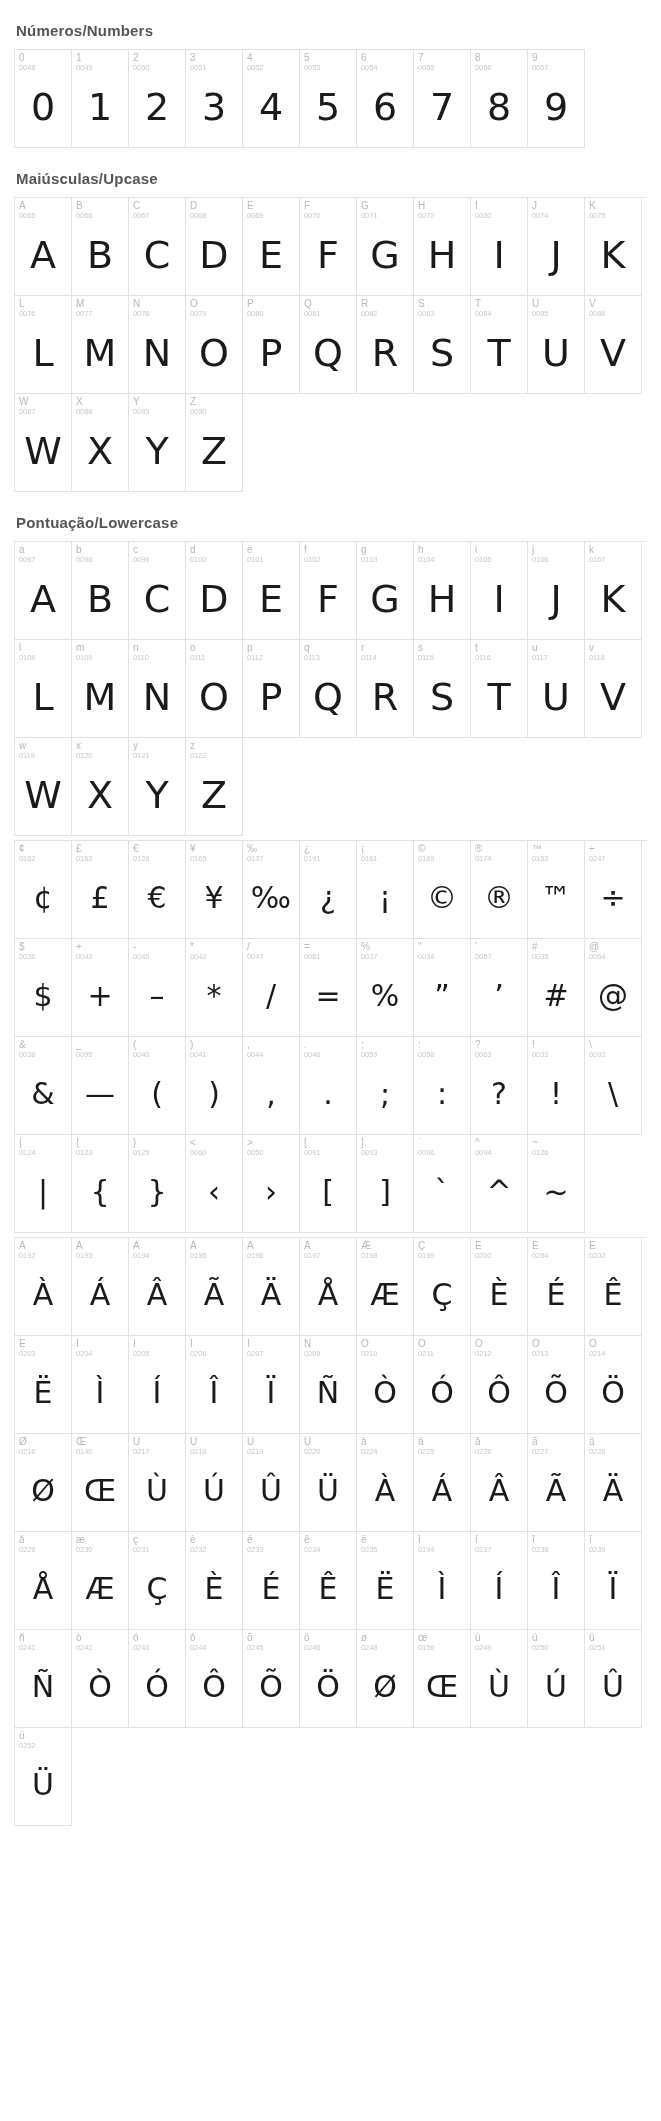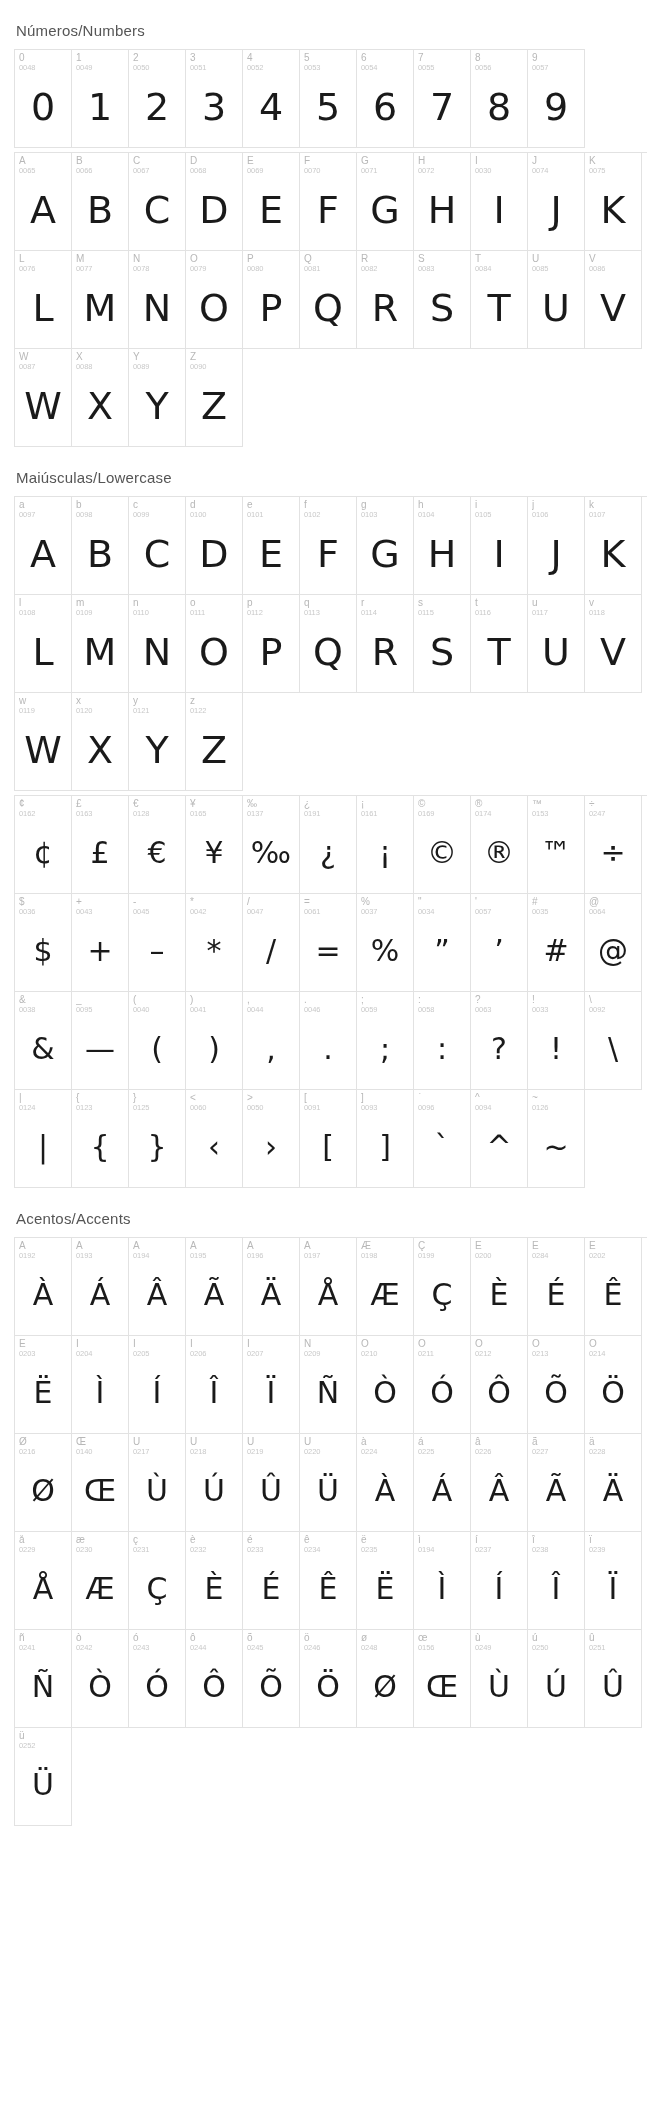--- a/index.html
+++ b/index.html
@@ -11,21 +11,21 @@
   }
   body {
     font-family: "Liberation Sans", sans-serif;
     color: #333333;
     padding: 0 14px 30px 14px;
   }
   .section { margin-bottom: 4px; }
   .section-title {
     font-size: 15px;
     color: #555555;
-    font-weight: normal;
+    font-weight: bold;
     margin: 22px 0 10px 2px;
     letter-spacing: 0.2px;
   }
   .glyph-grid {
     display: flex;
     flex-wrap: wrap;
     border-left: 1px solid #e2e2e2;
     border-top: 1px solid #e2e2e2;
     width: max-content;
     max-width: 633px;
@@ -150,20 +150,21 @@
         <div class="glyph-cell">
           <div class="glyph-meta">
             <span class="glyph-char">9</span>
             <span class="glyph-code">0057</span>
           </div>
           <div class="glyph-render">9</div>
         </div>
       </div>
     </div>
     <div class="section">
+      <div class="section-title">Maiúsculas/Upcase</div>
       <div class="glyph-grid">
         <div class="glyph-cell">
           <div class="glyph-meta">
             <span class="glyph-char">A</span>
             <span class="glyph-code">0065</span>
           </div>
           <div class="glyph-render">A</div>
         </div>
         <div class="glyph-cell">
           <div class="glyph-meta">
@@ -336,21 +337,21 @@
         <div class="glyph-cell">
           <div class="glyph-meta">
             <span class="glyph-char">Z</span>
             <span class="glyph-code">0090</span>
           </div>
           <div class="glyph-render">Z</div>
         </div>
       </div>
     </div>
     <div class="section">
-      <div class="section-title">Maiúsculas/Lowercase</div>
+      <div class="section-title">Pontuação/Lowercase</div>
       <div class="glyph-grid">
         <div class="glyph-cell">
           <div class="glyph-meta">
             <span class="glyph-char">a</span>
             <span class="glyph-code">0097</span>
           </div>
           <div class="glyph-render">A</div>
         </div>
         <div class="glyph-cell">
           <div class="glyph-meta">
@@ -828,21 +829,20 @@
         <div class="glyph-cell">
           <div class="glyph-meta">
             <span class="glyph-char">~</span>
             <span class="glyph-code">0126</span>
           </div>
           <div class="glyph-render small">~</div>
         </div>
       </div>
     </div>
     <div class="section">
-      <div class="section-title">Acentos/Accents</div>
       <div class="glyph-grid">
         <div class="glyph-cell">
           <div class="glyph-meta">
             <span class="glyph-char">À</span>
             <span class="glyph-code">0192</span>
           </div>
           <div class="glyph-render small">À</div>
         </div>
         <div class="glyph-cell">
           <div class="glyph-meta">

